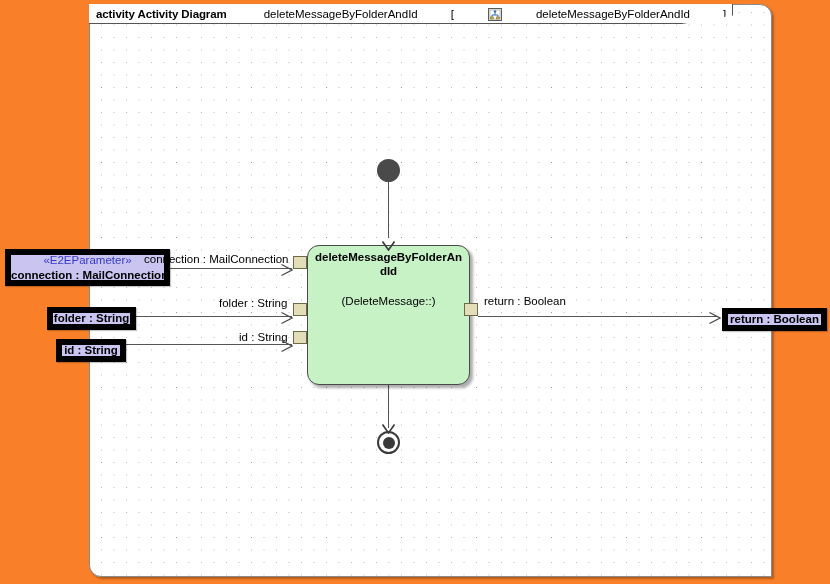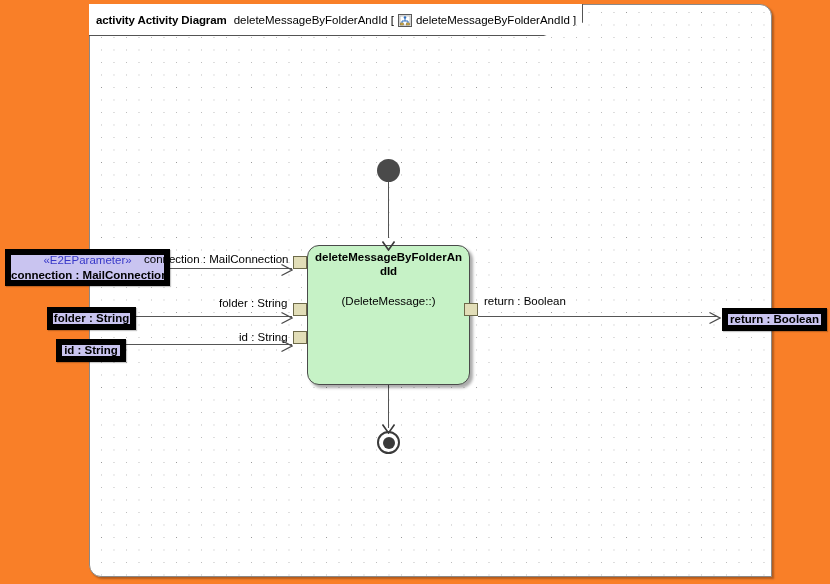--- a/index.html
+++ b/index.html
@@ -41,35 +41,36 @@
       radial-gradient(circle at 0.5px 0.5px, #b9b9b9 0.6px, transparent 0.7px);
     background-size: 75px 75px, 12.5px 12.5px;
     background-position: 11px 7px, 11px 7px;
   }
 
   
   #frame-header {
     position: absolute;
     left: 89px;
     top: 4px;
-    height: 32px;
+    height: 20px;
     background: #FFFFFF;
     border: 1px solid #545454;
     border-top: none;
     border-left: none;
     box-sizing: border-box;
     display: flex;
     align-items: center;
     padding: 0 6px 0 7px;
     font-size: 11.5px;
     color: #000;
     white-space: nowrap;
     
     clip-path: polygon(0 0, 100% 0, 100% 58%, 92% 100%, 0 100%);
     z-index: 6;
+    gap: 30px;
   }
   #frame-header .hdr-kw {
     font-weight: bold;
     letter-spacing: -0.1px;
   }
   #frame-header .hdr-name {
     margin-left: 7px;
   }
   #frame-header .hdr-bracket { margin-left: 3px; }
   #frame-header .hdr-icon {

